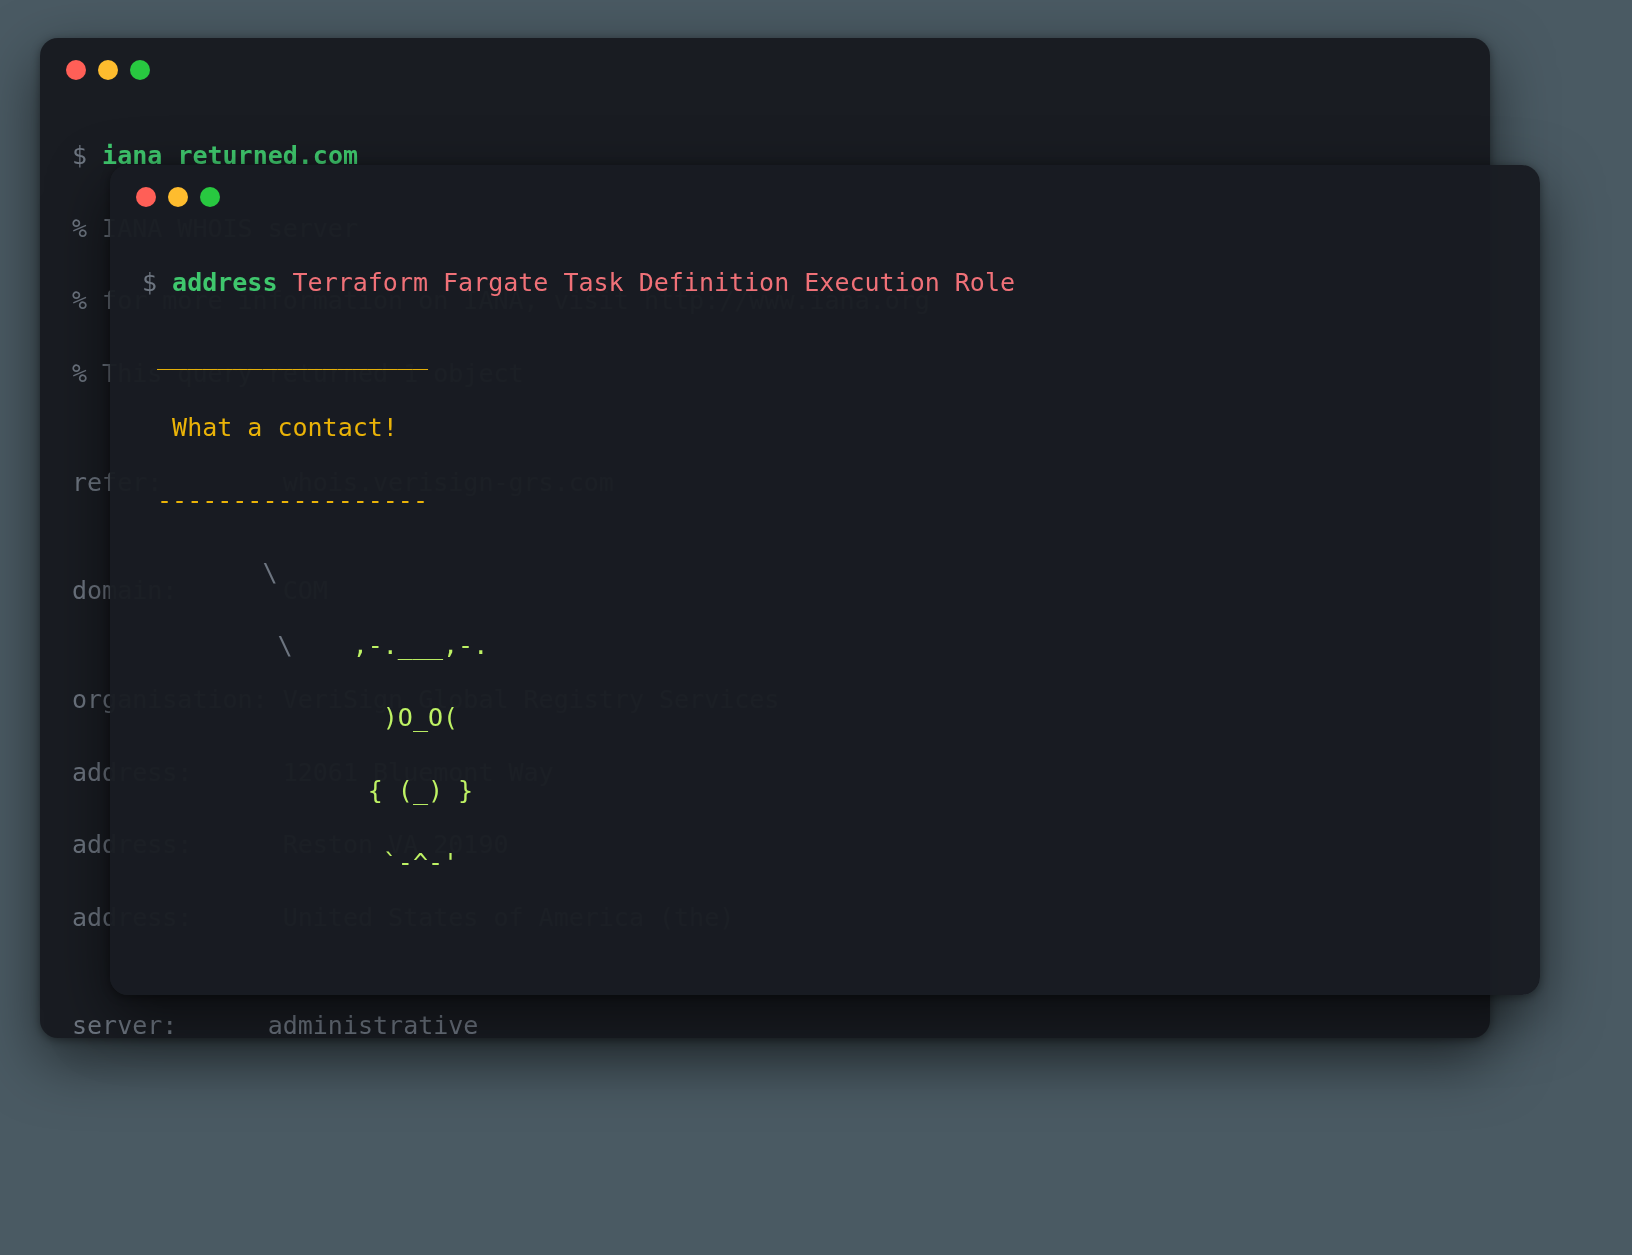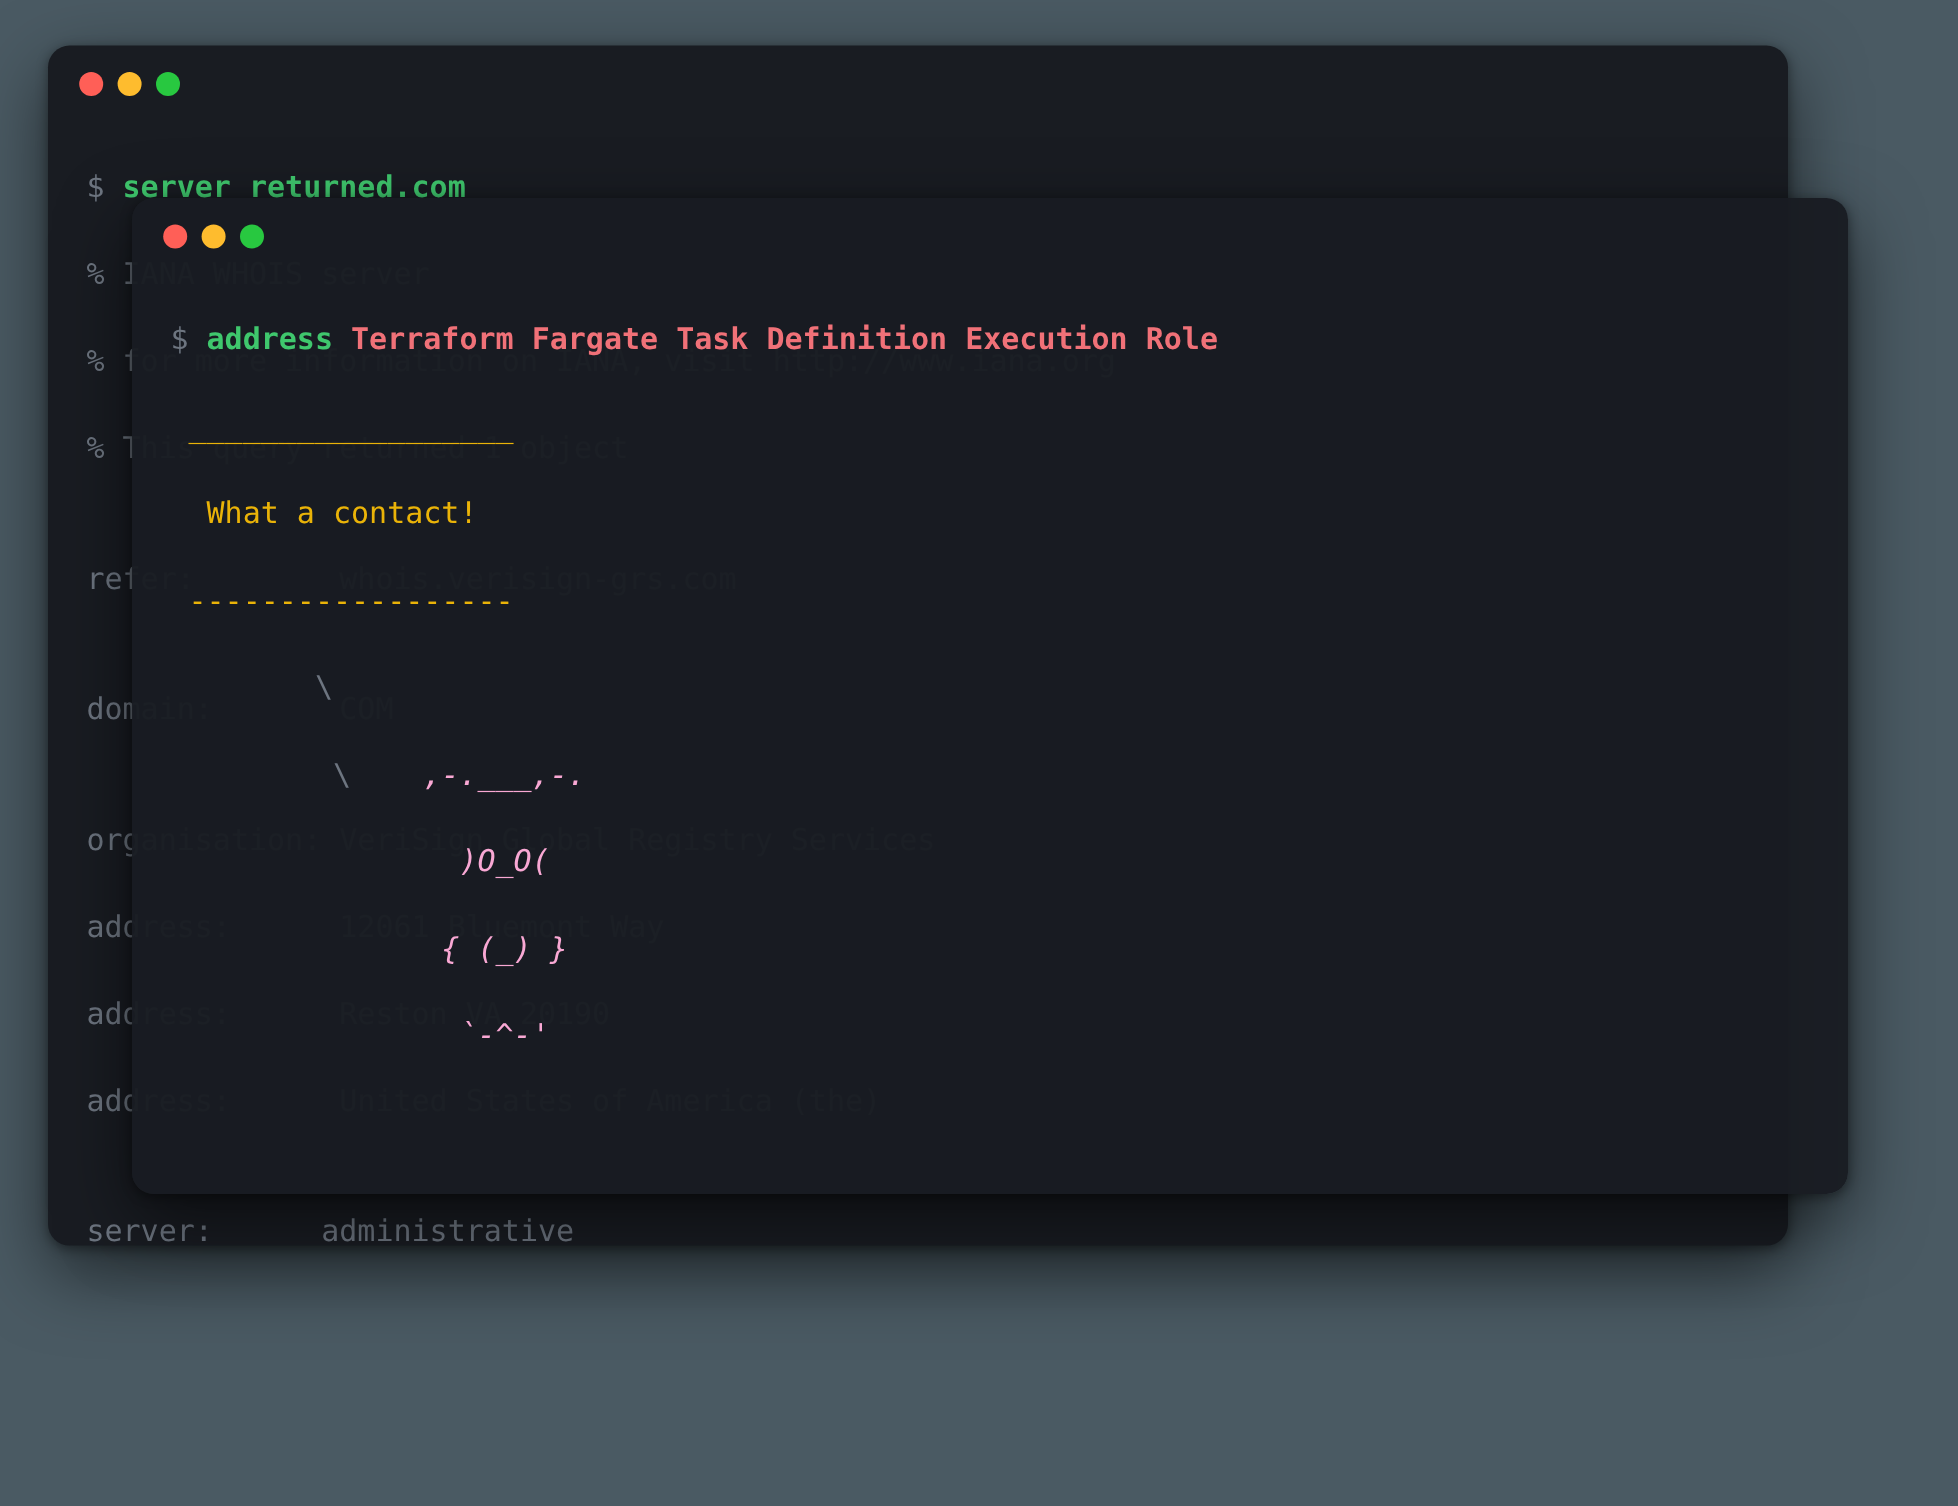--- a/index.html
+++ b/index.html
@@ -52,41 +52,41 @@
   .red { background: #ff5f57; }
   .yellow { background: #febc2e; }
   .green { background: #28c840; }
   .term-body {
     padding: 16px 32px 24px 32px;
     white-space: pre;
   }
   .dim { color: #6d7580; }
   .prompt { color: #6d7580; }
   .cmd { color: #3fc76d; font-weight: 600;}
-  .title-red { color: #f07178; font-weight: 700;}
+  .title-red { color: #f07178; font-weight: 400;}
   .bubble { color: #eab308; font-weight: 500;}
-  .ascii-orange { color: #f9a8d4; font-style: italic; }
+  .ascii-orange { color: #bef264; }
   .slash { color: #6d7580; }
   .line { display: block; }
   
   .term-front .term-body { font-size: 25px; }
 </style>
 </head>
 <body>
 
 <div class="stage">
 
   <div class="term-window term-back">
     <div class="traffic-lights">
       <div class="light red"></div>
       <div class="light yellow"></div>
       <div class="light green"></div>
     </div>
     <div class="term-body">
-<span class="line"><span class="prompt">$ </span><span class="cmd">server </span><span class="cmd">returned.com</span></span>
+<span class="line"><span class="prompt">$ </span><span class="cmd">iana </span><span class="cmd">returned.com</span></span>
 <span class="line dim">% IANA WHOIS server</span>
 <span class="line dim">% for more information on IANA, visit http://www.iana.org</span>
 <span class="line dim">% This query returned 1 object</span>
 <span class="line dim"></span>
 <span class="line dim">refer:        whois.verisign-grs.com</span>
 <span class="line dim"></span>
 <span class="line dim">domain:       COM</span>
 <span class="line dim"></span>
 <span class="line dim">organisation: VeriSign Global Registry Services</span>
 <span class="line dim">address:      12061 Bluemont Way</span>

